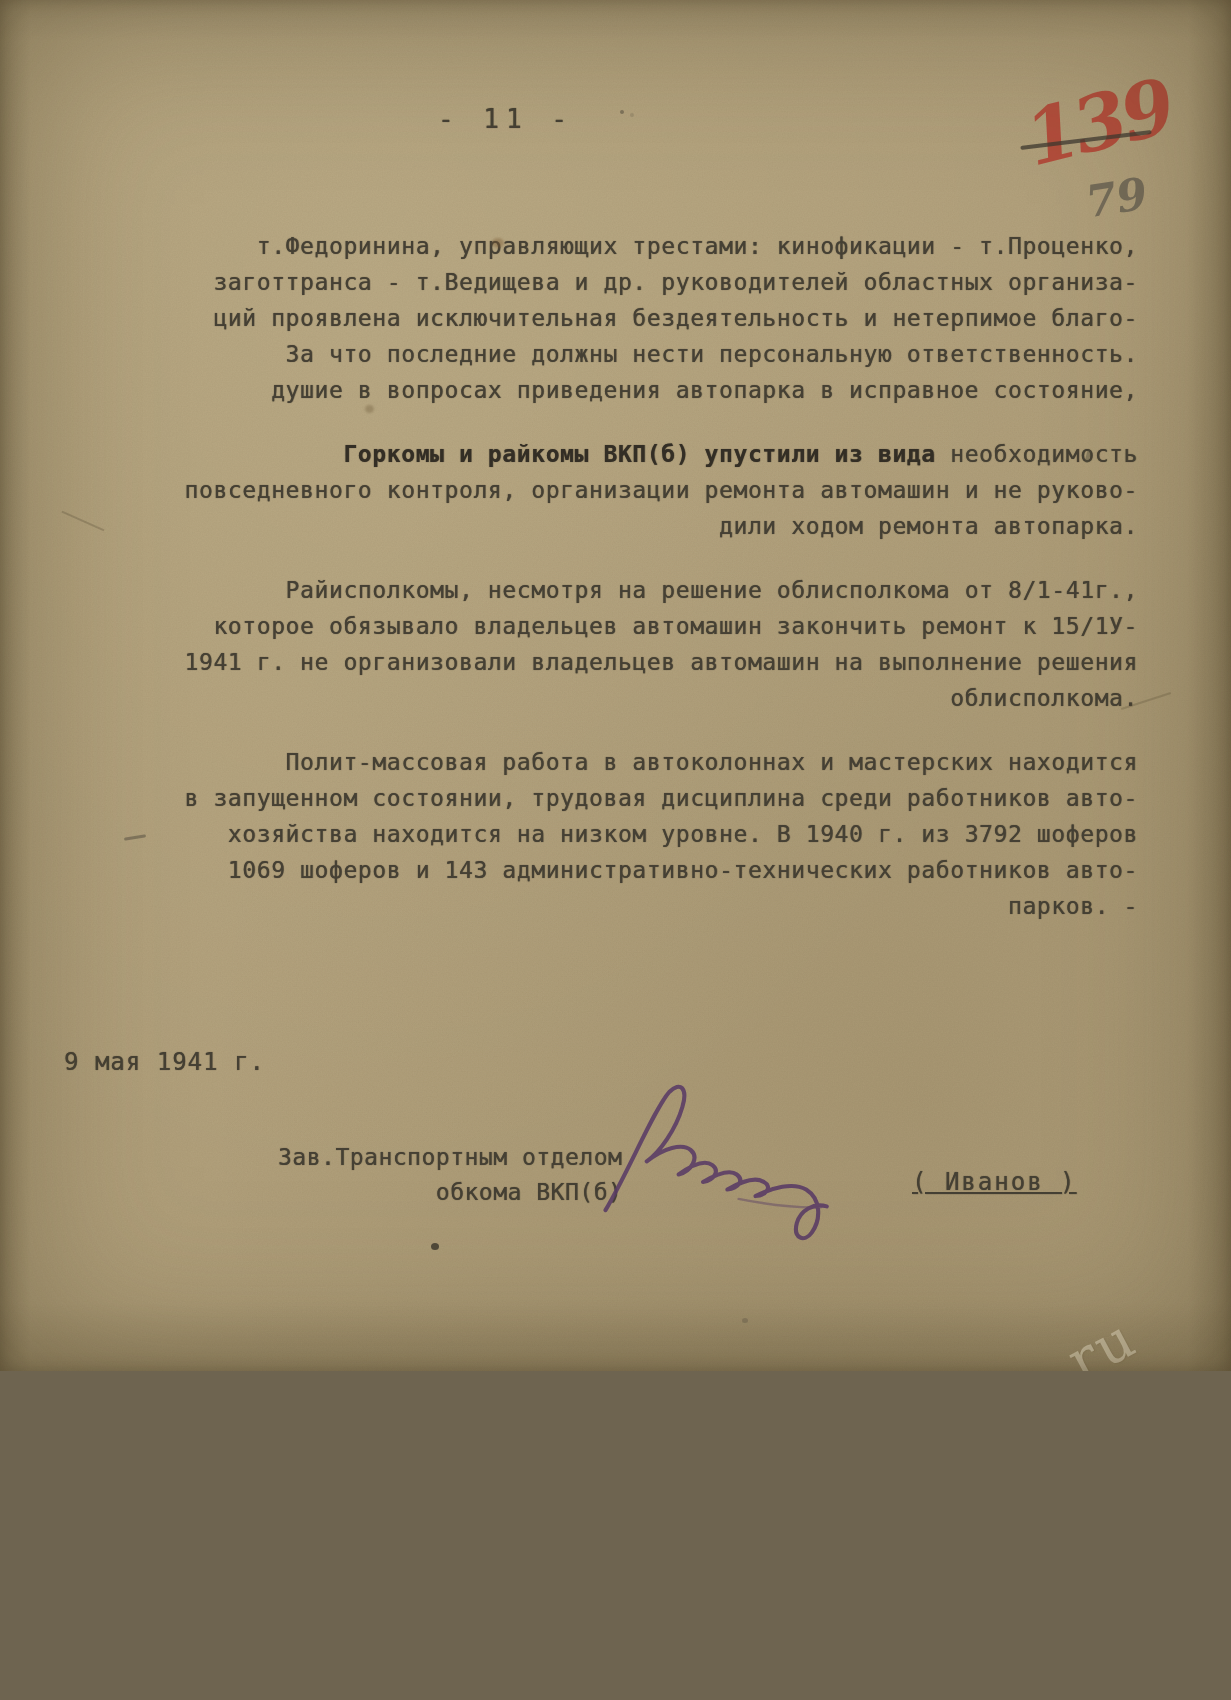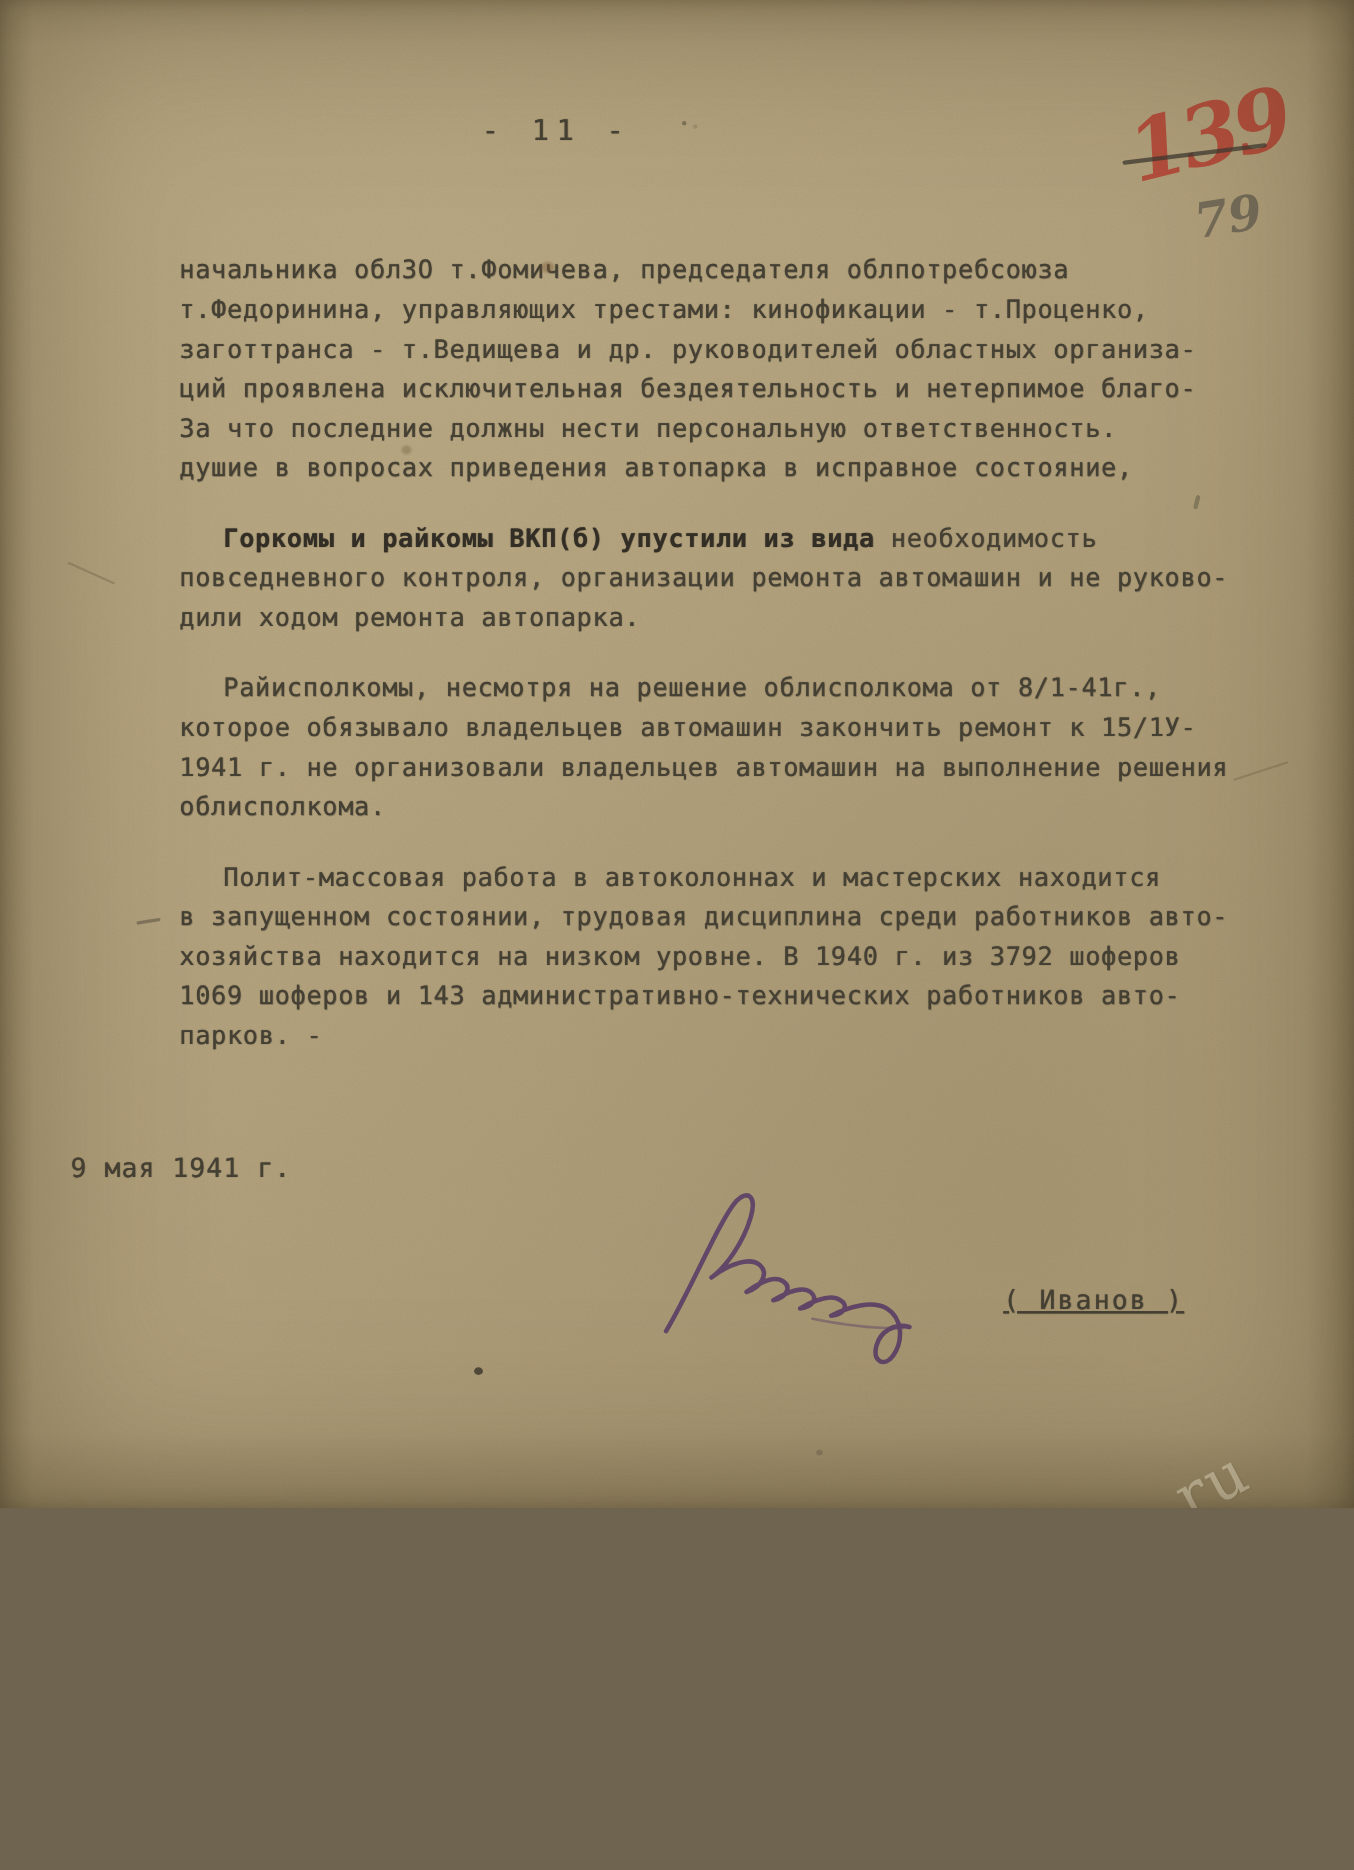--- a/index.html
+++ b/index.html
@@ -8,20 +8,21 @@
     width:1231px;height:1371px;
     margin:0 auto;
     background:
       radial-gradient(ellipse at 30% 20%, rgba(255,244,210,0.10), transparent 60%),
       radial-gradient(ellipse at 75% 80%, rgba(90,75,45,0.12), transparent 55%),
       linear-gradient(90deg, rgba(78,66,40,.28) 0, rgba(78,66,40,0) 2.5%, rgba(78,66,40,0) 96.5%, rgba(78,66,40,.30) 100%),
       linear-gradient(180deg, rgba(78,66,40,.16) 0, rgba(78,66,40,0) 3%, rgba(78,66,40,0) 95%, rgba(78,66,40,.22) 100%),
       #b2a17c;
     overflow:hidden;
     font-family:"DejaVu Sans Mono","Liberation Mono",monospace;
+    text-align:right;
   }
   .vignette{
     position:absolute;inset:0;pointer-events:none;
     box-shadow:inset 0 0 150px 25px rgba(74,62,38,0.38), inset 0 0 16px rgba(60,50,28,0.35);
   }
   .grain{position:absolute;inset:0;opacity:.13;pointer-events:none;mix-blend-mode:multiply;}
   
   .typed{
     color:#454034;
     text-shadow:0 0 1px rgba(58,52,42,.75), .6px .4px 0 rgba(58,52,42,.30);
@@ -96,21 +97,20 @@
   </svg>
 
   <div class="typed page-number">- 11 -</div>
 
   <div class="red-mark">139</div>
   <div class="strike"></div>
   <div class="pencil-mark">79</div>
 
   <div class="text-block typed">
     <div class="para">
-      <div class="line">начальника облЗО т.Фомичева, председателя облпотребсоюза</div>
       <div class="line">т.Федоринина, управляющих трестами: кинофикации - т.Проценко,</div>
       <div class="line">заготтранса - т.Ведищева и др. руководителей областных организа-</div>
       <div class="line">ций проявлена исключительная бездеятельность и нетерпимое благо-</div>
       <div class="line">За что последние должны нести персональную ответственность.</div>
       <div class="line">душие в вопросах приведения автопарка в исправное состояние,</div>
     </div>
     <div class="para">
       <div class="line indent"><span class="bold-lead">Горкомы и райкомы ВКП(б) упустили из вида</span><span> необходимость</span></div>
       <div class="line">повседневного контроля, организации ремонта автомашин и не руково-</div>
       <div class="line">дили ходом ремонта автопарка.</div>
@@ -125,20 +125,24 @@
       <div class="line indent">Полит-массовая работа в автоколоннах и мастерских находится</div>
       <div class="line">в запущенном состоянии, трудовая дисциплина среди работников авто-</div>
       <div class="line">хозяйства находится на низком уровне. В 1940 г. из 3792 шоферов</div>
       <div class="line">1069 шоферов и 143 административно-технических работников авто-</div>
       <div class="line">парков. -</div>
     </div>
   </div>
 
   <div class="typed date-line">9 мая 1941 г.</div>
 
+  <div class="typed sig-title">
+    <span>Зав.Транспортным отделом</span>
+    <span class="t2">обкома ВКП(б)</span>
+  </div>
 
   <svg class="signature" viewBox="0 0 320 180" xmlns="http://www.w3.org/2000/svg">
     <g fill="none" stroke="#5a3c66" stroke-width="4.4" stroke-linecap="round" stroke-linejoin="round" opacity="0.88">
       <path d="M 8 136 C 32 96, 60 28, 76 10 C 88 -2, 96 6, 90 26 C 83 50, 66 74, 52 84 C 70 70, 90 64, 99 72 C 108 80, 100 94, 86 98 C 100 88, 114 82, 122 88 C 130 94, 124 104, 112 106 C 126 98, 140 92, 148 98 C 156 104, 150 113, 138 114 C 152 106, 168 100, 177 106 C 186 111, 180 120, 168 121 C 186 112, 208 106, 222 114 C 238 124, 238 146, 228 160 C 220 171, 208 166, 212 150 C 216 136, 230 128, 244 132"></path>
       <path d="M 150 124 C 180 130, 210 134, 238 133" stroke-width="2.6" opacity="0.5"></path>
     </g>
   </svg>
 
   <div class="typed sig-name">( Иванов )</div>
 

